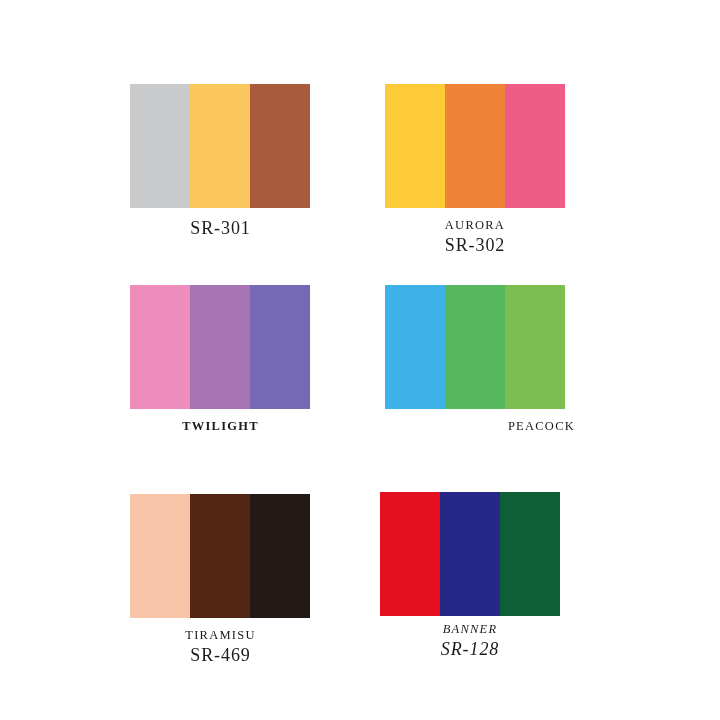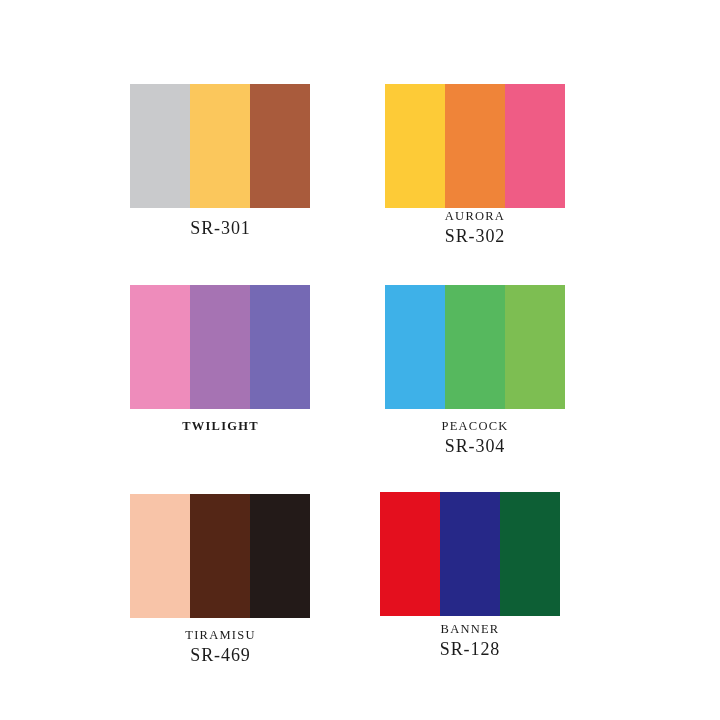--- a/index.html
+++ b/index.html
@@ -73,32 +73,32 @@
   .card-5 { left: 340px; top: 492px; }
 
   .card-0 .swatch,
   .card-2 .swatch,
   .card-4 .swatch { margin-left: 50px; }
   .card-1 .swatch,
   .card-3 .swatch { margin-left: 45px; }
   .card-5 .swatch { margin-left: 40px; }
 
   .card-0 .caption { padding-top: 9px; }
-  .card-1 .caption { }
+  .card-1 .caption { padding-top: 9px; }
   .card-2 .caption { padding-top: 9px; }
-  .card-3 .caption { padding-top: 9px; }
+  .card-3 .caption { padding-top: 9px; text-align: right; }
   .card-4 .caption { padding-top: 9px; }
   .card-5 .caption { padding-top: 5px; }
 
   .card-0 .caption { margin-left: 38px; width: 205px; }
   .card-2 .caption { margin-left: 38px; width: 205px; }
   .card-4 .caption { margin-left: 38px; width: 205px; }
   .card-1 .caption { margin-left: 35px; width: 200px; }
   .card-3 .caption { margin-left: 35px; width: 200px; }
-  .card-5 .caption { margin-left: 30px; width: 200px; }
+  .card-5 .caption { margin-left: 30px; width: 200px; font-style: italic; }
 </style>
 </head>
 <body style="background: rgb(255, 255, 255);">
 
 <div class="sheet">
   <div class="grid">
 
     <div class="palette-card card-0">
       <div class="swatch">
         <div class="band" style="background-color: rgb(201, 202, 204);"></div>
@@ -134,21 +134,20 @@
     </div>
 
     <div class="palette-card card-3">
       <div class="swatch">
         <div class="band" style="background-color: rgb(62, 177, 232);"></div>
         <div class="band" style="background-color: rgb(86, 184, 94);"></div>
         <div class="band" style="background-color: rgb(125, 190, 82);"></div>
       </div>
       <div class="caption">
         <span class="pal-name">PEACOCK</span>
-        <span class="pal-code">SR-304</span>
       </div>
     </div>
 
     <div class="palette-card card-4">
       <div class="swatch">
         <div class="band" style="background-color: rgb(248, 196, 168);"></div>
         <div class="band" style="background-color: rgb(84, 38, 22);"></div>
         <div class="band" style="background-color: rgb(35, 26, 24);"></div>
       </div>
       <div class="caption">

